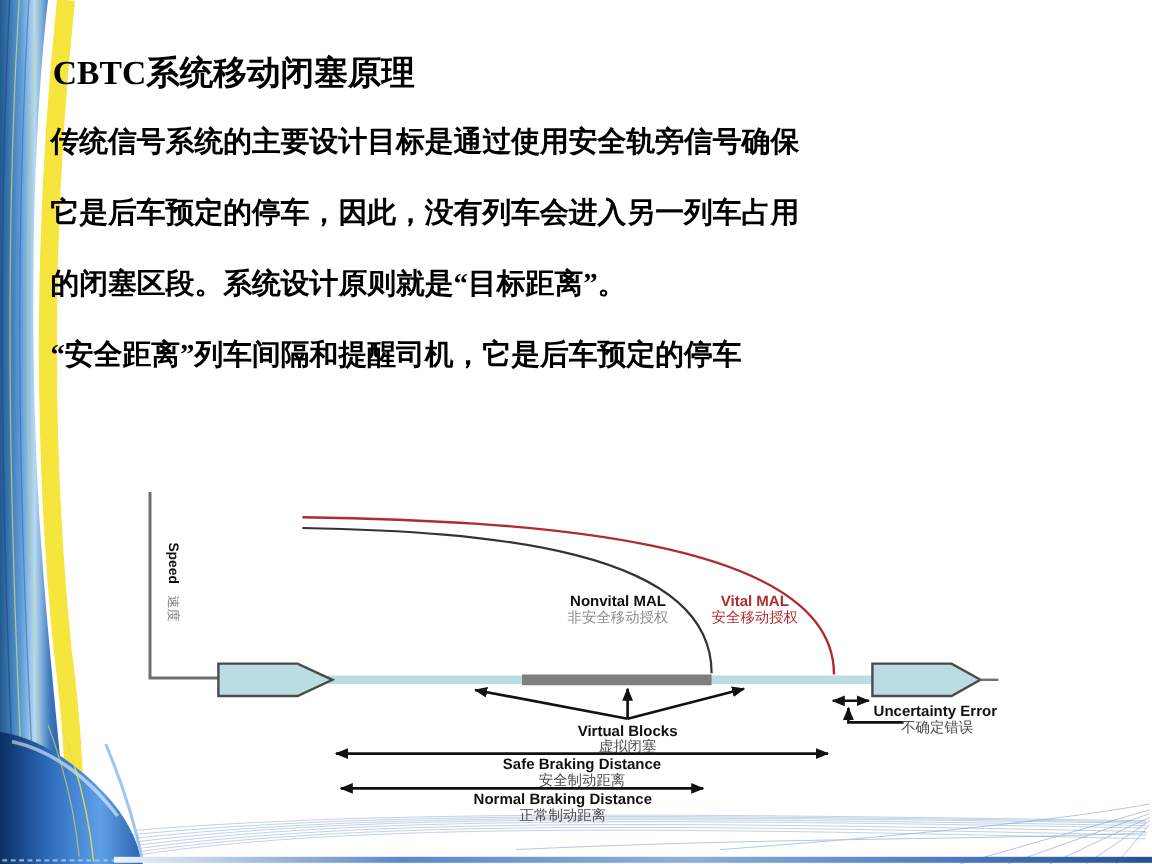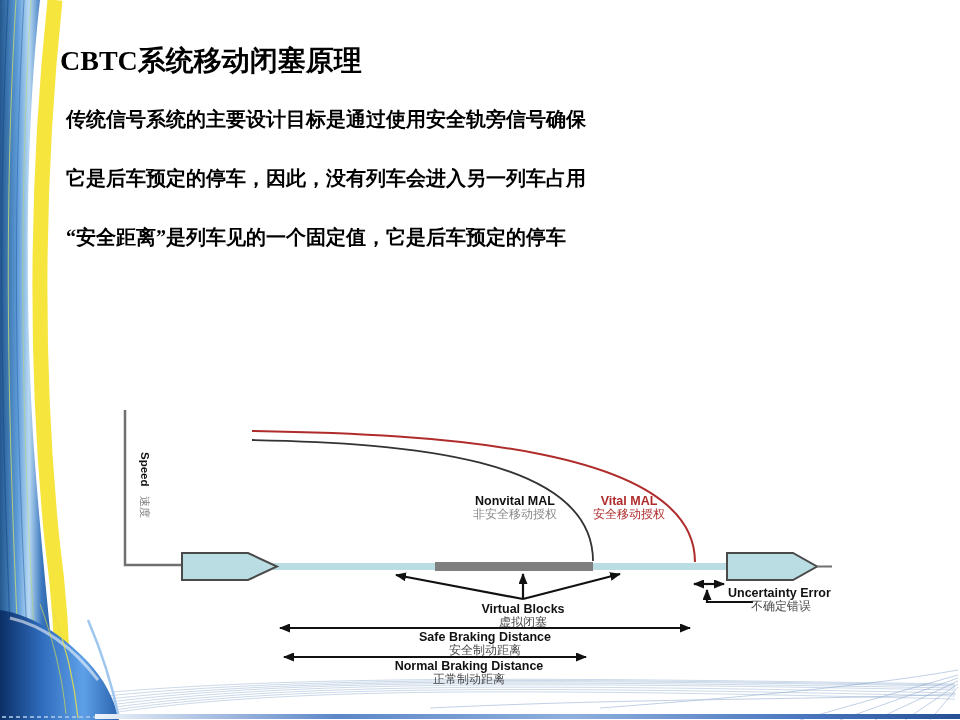--- a/index.html
+++ b/index.html
@@ -1,24 +1,24 @@
 <!DOCTYPE html>
 <html><head>
 <meta charset="utf-8">
 <style>
   html,body{margin:0;padding:0;background:#fff;}
   .slide{position:relative;width:960px;height:720px;background:#ffffff;overflow:hidden;
          font-family:"Liberation Sans","DejaVu Sans",sans-serif;}
   
-  .slide-title{position:absolute;left:60px;top:42px;
+  .slide-title{position:absolute;left:44px;top:42px;
     font-family:"Liberation Serif","DejaVu Serif",serif;
     font-size:28px;font-weight:700;color:#000;white-space:nowrap;}
-  .body-text{position:absolute;left:66px;top:90px;width:880px;
+  .body-text{position:absolute;left:42px;top:90px;width:880px;
     font-family:"Liberation Serif","DejaVu Serif",serif;
-    font-size:20px;font-weight:600;color:#000;}
+    font-size:24px;font-weight:600;color:#000;}
   .body-text .line{height:59px;line-height:59px;white-space:nowrap;}
   
   .deco{position:absolute;pointer-events:none;}
   .bottom-bar{position:absolute;left:95px;right:0;bottom:1px;height:5px;
     background:linear-gradient(90deg,#eef3f9 0%,#5d87c8 28%,#8fb0dd 55%,#4a76bf 82%,#274f93 100%);}
   
   .diagram{position:absolute;left:105px;top:403px;}
   .lbl-en{font-family:"Liberation Sans","DejaVu Sans",sans-serif;font-weight:700;font-size:12.5px;fill:#111;}
   .lbl-zh{font-family:"Liberation Sans","DejaVu Sans",sans-serif;font-size:12px;fill:#4a4a4a;}
   .lbl-zh-grey{fill:#8a8a8a;}
@@ -87,21 +87,22 @@
     <path d="M88,20 C100,48 112,84 119,118" stroke="#9fc6ee" stroke-width="2.5" fill="none"></path>
     <line x1="2" y1="117" x2="150" y2="117" stroke="#aac8e8" stroke-width="2" stroke-dasharray="4 3" opacity="0.8"></line>
   </svg>
 
   <div class="bottom-bar"></div>
 
   <div class="slide-title">CBTC系统移动闭塞原理</div>
   <div class="body-text">
     <div class="line">传统信号系统的主要设计目标是通过使用安全轨旁信号确保</div>
     <div class="line">它是后车预定的停车，因此，没有列车会进入另一列车占用</div>
-    <div class="line">“安全距离”是列车见的一个固定值，它是后车预定的停车</div>
+    <div class="line">的闭塞区段。系统设计原则就是“目标距离”。</div>
+    <div class="line">“安全距离”列车间隔和提醒司机，它是后车预定的停车</div>
   </div>
 
   <svg class="diagram" width="810" height="290" viewBox="0 0 810 290">
     <defs>
       <marker id="mE" markerUnits="userSpaceOnUse" markerWidth="12" markerHeight="10" refX="10" refY="4.5" orient="auto">
         <path d="M0,0 L11,4.5 L0,9 Z" fill="#111"></path>
       </marker>
       <marker id="mS" markerUnits="userSpaceOnUse" markerWidth="12" markerHeight="10" refX="1" refY="4.5" orient="auto">
         <path d="M11,0 L0,4.5 L11,9 Z" fill="#111"></path>
       </marker>

